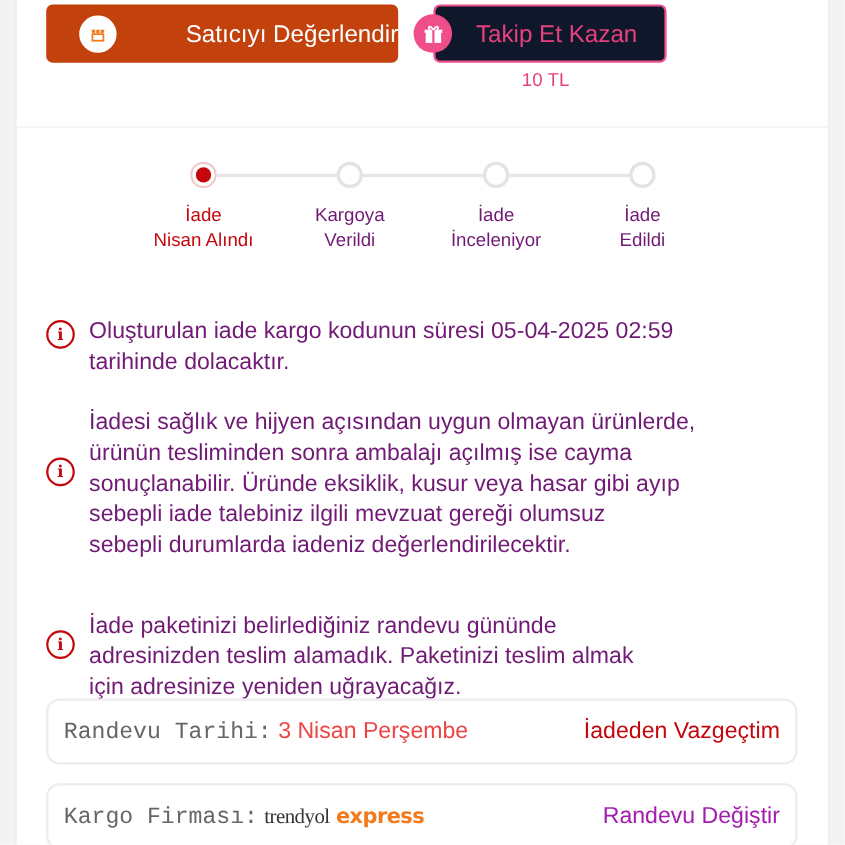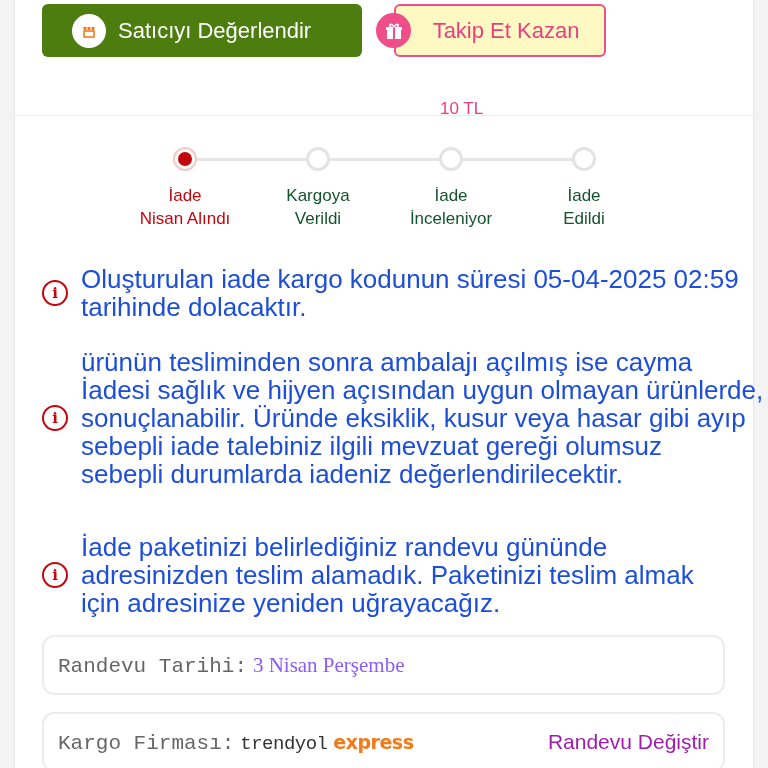--- a/index.html
+++ b/index.html
@@ -12,82 +12,82 @@
   .card {
     position:absolute; left:14px; width:738px;
     background:#ffffff;
     border-left:1px solid #e6e6e6; border-right:1px solid #e6e6e6;
   }
   .card-top { top:-10px; height:125px; border-bottom:1px solid #ececec; }
   .card-main { top:116px; height:680px; }
 
   .btn-rate {
     position:absolute; left:42px; top:4px; width:320px; height:53px;
-    background:#4d7c0f; border-radius:6px; color:#fff;
+    background:#c2410c; border-radius:6px; color:#fff;
     display:flex; align-items:center; box-sizing:border-box; padding-left:30px;
-    font-size:22px; cursor:pointer;
+    font-size:22px; cursor:pointer;justify-content:space-between;
   }
   .btn-rate .ic {
     width:34px; height:34px; border-radius:50%; background:#fff;
     display:flex; align-items:center; justify-content:center; margin-right:12px;
   }
   .btn-follow {
     position:absolute; left:394px; top:4px; width:212px; height:53px;
     border:2px solid #f04e8a; border-radius:6px; box-sizing:border-box;
     color:#e8407f; font-size:22px;
     display:flex; align-items:center; justify-content:center; padding-left:12px;
-    cursor:pointer; background:#fef9c3;
+    cursor:pointer; background:#0f172a;
   }
   .gift {
     position:absolute; left:376px; top:13px; width:35px; height:35px; border-radius:50%;
     background:#f04e8a; display:flex; align-items:center; justify-content:center;
   }
   .follow-sub {
-    position:absolute; left:440px; top:63px; width:112px; 
-    color:#e8407f; font-size:17px;margin-top:36px;
+    position:absolute; left:440px; top:63px; width:112px; text-align:center;
+    color:#e8407f; font-size:17px;
   }
 
   
   .step-line { position:absolute; top:158px; height:3px; background:#e6e6e6; }
   .dot {
     position:absolute; width:24px; height:24px; border-radius:50%;
     box-sizing:border-box; border:3px solid #e3e3e3; background:#fff; top:147px;
   }
   .dot.active { border:2px solid #f2c9c9; }
   .dot.active::after {
     content:""; position:absolute; left:3px; top:3px; width:14px; height:14px;
     border-radius:50%; background:#c4060d;
   }
   .step-label {
     position:absolute; top:184px; width:140px; text-align:center;
-    font-size:17px; line-height:23px; color:#14532d;
+    font-size:17px; line-height:23px; color:#701a75;
   }
   .step-label.active { color:#c4060d; }
 
   .info { position:absolute; left:42px; display:flex; align-items:center; }
   .info .txt {
-    margin-left:13px; font-size:26px; line-height:28px; color:#1d4ed8;
+    margin-left:13px; font-size:21px; line-height:28px; color:#701a75;margin-top:22px;
   }
   .info-ic {
     width:26px; height:26px; border-radius:50%; border:2px solid #c4060d;
     box-sizing:border-box; color:#c4060d; font-size:15px; font-weight:bold;
     display:flex; align-items:center; justify-content:center; flex-shrink:0;
     font-family:"DejaVu Serif", serif;
   }
 
   .row {
     position:absolute; left:42px; width:683px; height:60px;
     border:2px solid #ececec; border-radius:12px; box-sizing:border-box;
     display:flex; align-items:center; justify-content:space-between;
     padding:0 14px; font-size:21px; background:#fff;
   }
   .row .lbl { color:#666;font-family:Liberation Mono, monospace; }
-  .row .val { color:#8b5cf6;font-family:Liberation Serif, serif; }
+  .row .val { color:#ef4444; }
   .row .act { cursor:pointer; }
-  .logo-t { color:#333; font-family:Liberation Mono, monospace; font-size:19px; letter-spacing:-0.5px; }
+  .logo-t { color:#333; font-family:Liberation Serif, serif; font-size:19px; letter-spacing:-0.5px; }
   .logo-e { color:#f27a1a; font-family:"DejaVu Sans", sans-serif; font-size:19px; font-weight:bold; letter-spacing:-0.5px; }
 </style>
 </head>
 <body>
 
 <div class="card card-top"></div>
 <div class="card card-main"></div>
 
 <div class="btn-rate">
   <span class="ic">
@@ -144,42 +144,43 @@
   <span class="info-ic">i</span>
   <div class="txt">
     <div>Oluşturulan iade kargo kodunun süresi 05-04-2025 02:59</div>
     <div>tarihinde dolacaktır.</div>
   </div>
 </div>
 
 <div class="info" style="top:348px;">
   <span class="info-ic">i</span>
   <div class="txt">
+    <div>İadesi sağlık ve hijyen açısından uygun olmayan ürünlerde,</div>
     <div>ürünün tesliminden sonra ambalajı açılmış ise cayma</div>
-    <div>İadesi sağlık ve hijyen açısından uygun olmayan ürünlerde,</div>
     <div>sonuçlanabilir. Üründe eksiklik, kusur veya hasar gibi ayıp</div>
     <div>sebepli iade talebiniz ilgili mevzuat gereği olumsuz</div>
     <div>sebepli durumlarda iadeniz değerlendirilecektir.</div>
   </div>
 </div>
 
 <div class="info" style="top:533px;">
   <span class="info-ic">i</span>
   <div class="txt">
     <div>İade paketinizi belirlediğiniz randevu gününde</div>
     <div>adresinizden teslim alamadık. Paketinizi teslim almak</div>
     <div>için adresinize yeniden uğrayacağız.</div>
   </div>
 </div>
 
 <div class="row" style="top:635px;">
   <span>
     <span class="lbl">Randevu Tarihi:</span>
     <span class="val">3 Nisan Perşembe</span>
   </span>
+  <span class="act" style="color:#c4060d;">İadeden Vazgeçtim</span>
 </div>
 
 <div class="row" style="top:712px;">
   <span>
     <span class="lbl">Kargo Firması:</span>
     <span><span class="logo-t">trendyol</span> <span class="logo-e">express</span></span>
   </span>
   <span class="act" style="color:#a21caf;">Randevu Değiştir</span>
 </div>
 

